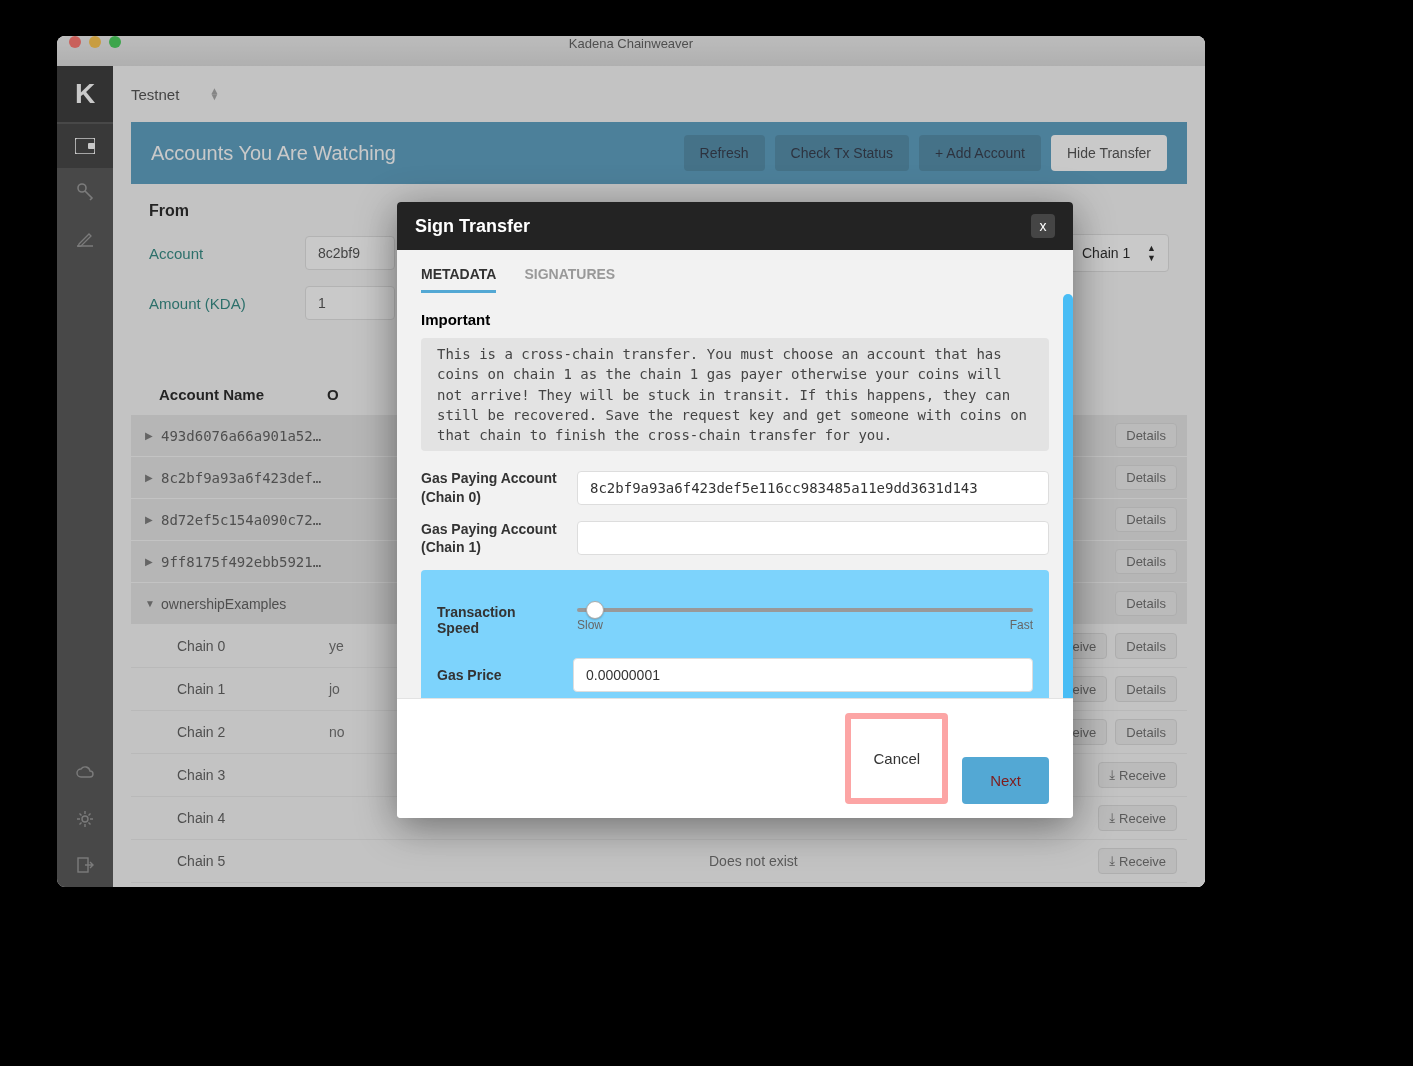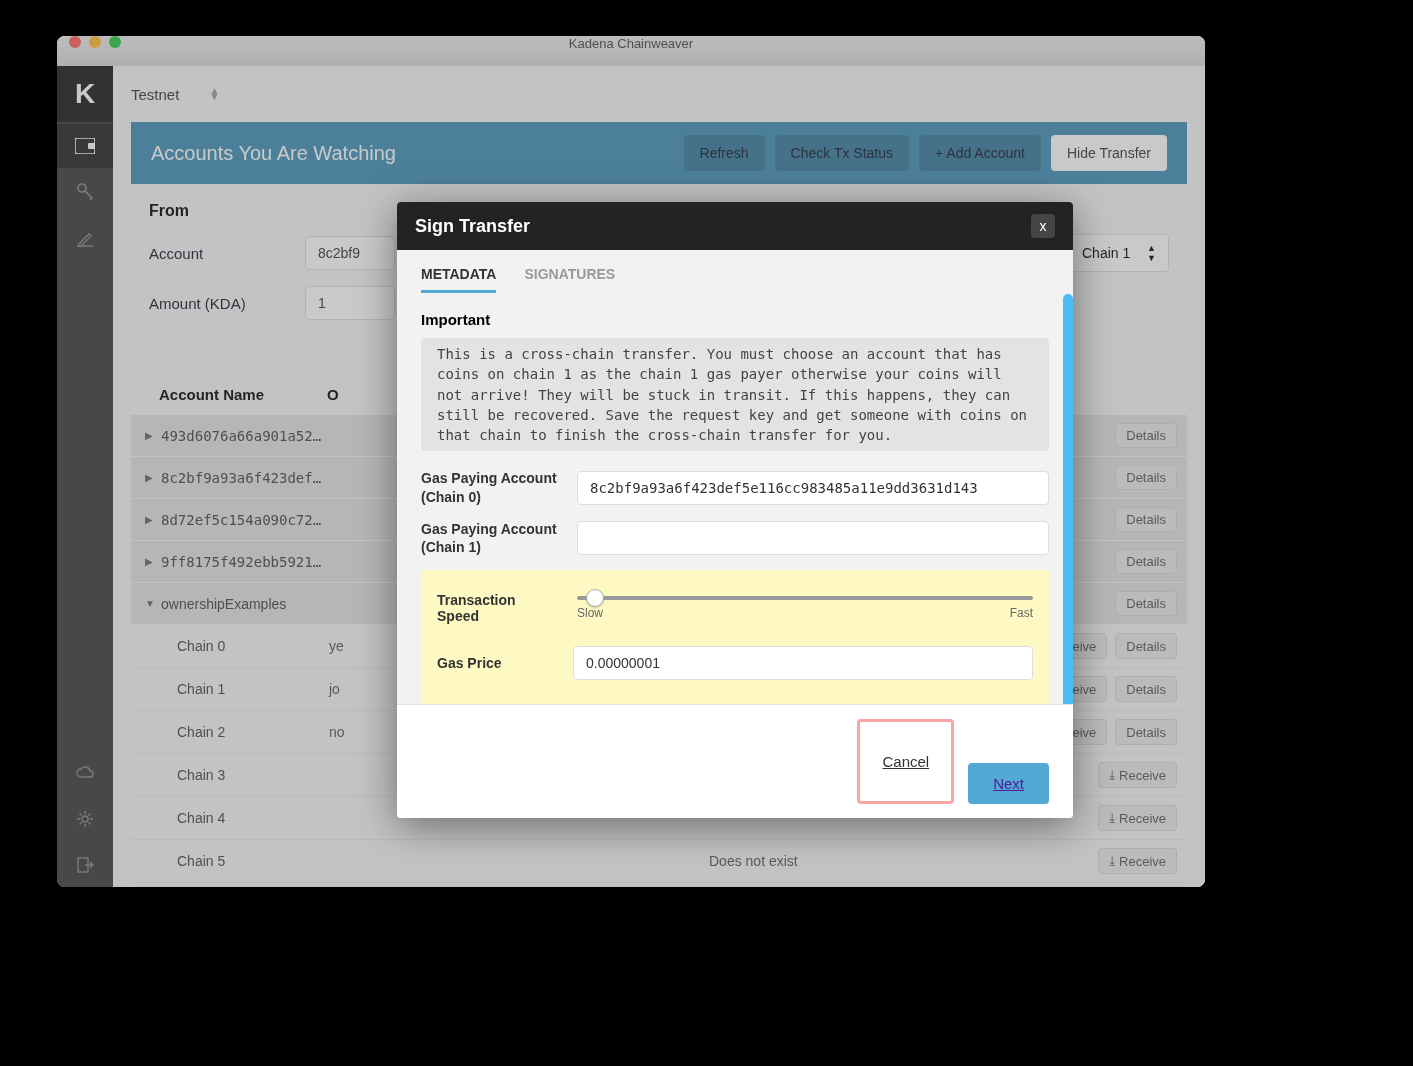--- a/index.html
+++ b/index.html
@@ -23,21 +23,21 @@
     .network-bar .selector { display: inline-flex; align-items: center; gap: 30px; }
     .network-bar .caret { font-size: 10px; color: #999; line-height: 0.6; }
     .content { flex: 1; background: #f6f6f6; padding: 0 18px 18px 18px; overflow: auto; }
     .page-header { background: #408fb7; color: #fff; display: flex; align-items: center; padding: 16px 20px; height: 62px; }
     .page-header-title { font-size: 20px; font-weight: 400; color: #ffffff; flex: 1; }
     .hdr-btn { background: #357a9b; color: #0f172a; border: none; padding: 10px 16px; font-size: 14px; border-radius: 4px; margin-left: 10px; cursor: pointer; }
     .hdr-btn.light { background: #fff; color: #333; }
     .form-section { background: #f6f6f6; padding: 18px 18px 40px 18px; }
     .form-section h3 { font-size: 16px; font-weight: 700; margin-bottom: 14px; }
     .field-row { display: flex; align-items: center; margin-bottom: 14px; }
-    .field-label { width: 156px; font-size: 15px; color: #0f172a; }
+    .field-label { width: 156px; font-size: 15px; color: #0f766e; }
     .field-input { flex: 1; background: #fff; border: 1px solid #ddd; border-radius: 4px; padding: 8px 12px; font-size: 14px; color: #333; margin-right: 10px; }
     .field-sel { width: 100px; background: #fff; border: 1px solid #ddd; border-radius: 4px; padding: 8px 12px; font-size: 14px; display: flex; justify-content: space-between; align-items: center; }
     .table { margin-top: 0; }
     .table-header { display: flex; padding: 12px 28px; font-weight: 700; font-size: 15px; }
     .col-name { flex: 0 0 168px; }
     .col-owner { flex: 1; }
     .table-row { display: flex; align-items: center; padding: 8px 10px 8px 14px; background: #e2e2e2; border-bottom: 1px solid #f6f6f6; min-height: 35px; }
     .table-row.sub { background: #f6f6f6; border-bottom: 1px solid #e7e7e7; min-height: 34px; }
     .table-row .arrow { width: 14px; font-size: 10px; color: #666; margin-right: 2px; }
     .table-row .name { flex: 0 0 168px; font-size: 14px; color: #444; font-family: "Menlo", monospace; overflow: hidden; white-space: nowrap; text-overflow: ellipsis; }
@@ -53,30 +53,30 @@
     .modal-close { background: #454545; color: #fff; border: none; width: 24px; height: 24px; border-radius: 4px; font-size: 14px; cursor: pointer; }
     .modal-body { flex: 1; overflow: auto; padding: 0 24px; }
     .tabs { display: flex; gap: 28px; padding-top: 16px; margin-bottom: 18px; }
     .tab { font-size: 14px; font-weight: 700; color: #999; padding-bottom: 8px; cursor: pointer; }
     .tab.active { color: #333; border-bottom: 3px solid #53a8d4; }
     .section-title { font-size: 15px; font-weight: 700; margin-bottom: 10px; }
     .info-box { background: #e3e3e3; border-radius: 4px; padding: 6px 16px; font-size: 14px; color: #444; font-family: "Menlo","Consolas", monospace; line-height: 1.45; margin-bottom: 18px; }
     .modal-row { display: flex; align-items: center; margin-bottom: 14px; gap: 14px; }
     .modal-label { width: 142px; font-size: 14px; font-weight: 600; color: #333; line-height: 1.3; }
     .modal-input { flex: 1; background: #fff; border: 1px solid #ddd; border-radius: 4px; padding: 8px 12px; font-size: 14px; color: #333; font-family: "Menlo", monospace; }
-    .settings-box { background: #fef9c3; border-radius: 4px; padding: 22px 16px; margin-bottom: 12px; }
+    .settings-box { background: #7dd3fc; border-radius: 4px; padding: 34px 16px; margin-bottom: 12px; }
     .slider-row { display: flex; align-items: center; gap: 18px; margin-bottom: 22px; }
     .slider-label { width: 122px; font-size: 14px; font-weight: 600; color: #333; }
     .slider-wrap { flex: 1; position: relative; }
     .slider-track { height: 4px; background: #999; border-radius: 2px; position: relative; }
     .slider-thumb { position: absolute; left: 0; top: 50%; transform: translate(-50%,-50%); width: 18px; height: 18px; background: #fff; border: 1px solid #aaa; border-radius: 50%; box-shadow: 0 1px 2px rgba(0,0,0,0.2); }
     .slider-labels { display: flex; justify-content: space-between; font-size: 12px; color: #666; margin-top: 6px; }
     .modal-footer { padding: 14px 24px; background: #fff; display: flex; justify-content: flex-end; gap: 14px; border-top: 1px solid #e3e3e3; }
-    .ft-btn { padding: 9px 22px; font-size: 15px; border-radius: 4px; cursor: pointer; border: 3px solid #fca5a5; background: #fff; color: #333; text-decoration: underline; }
-    .ft-btn.primary { background: #53a8d4; border-color: #53a8d4; color: #4c1d95; margin-top: 44px; }
+    .ft-btn { padding: 9px 22px; font-size: 15px; border-radius: 4px; cursor: pointer; border: 6px solid #fca5a5; background: #fff; color: #333; }
+    .ft-btn.primary { background: #53a8d4; border-color: #53a8d4; color: #7f1d1d; margin-top: 44px; }
     .scrollbar { position: absolute; right: 0; top: 44px; width: 10px; height: 510px; background: #49bdf5; border-radius: 5px; }
   </style>
 </head>
 <body>
 
 <div class="window">
   <div class="titlebar">
     <div class="traffic">
       <div class="tbtn t-close"></div>
       <div class="tbtn t-min"></div>

